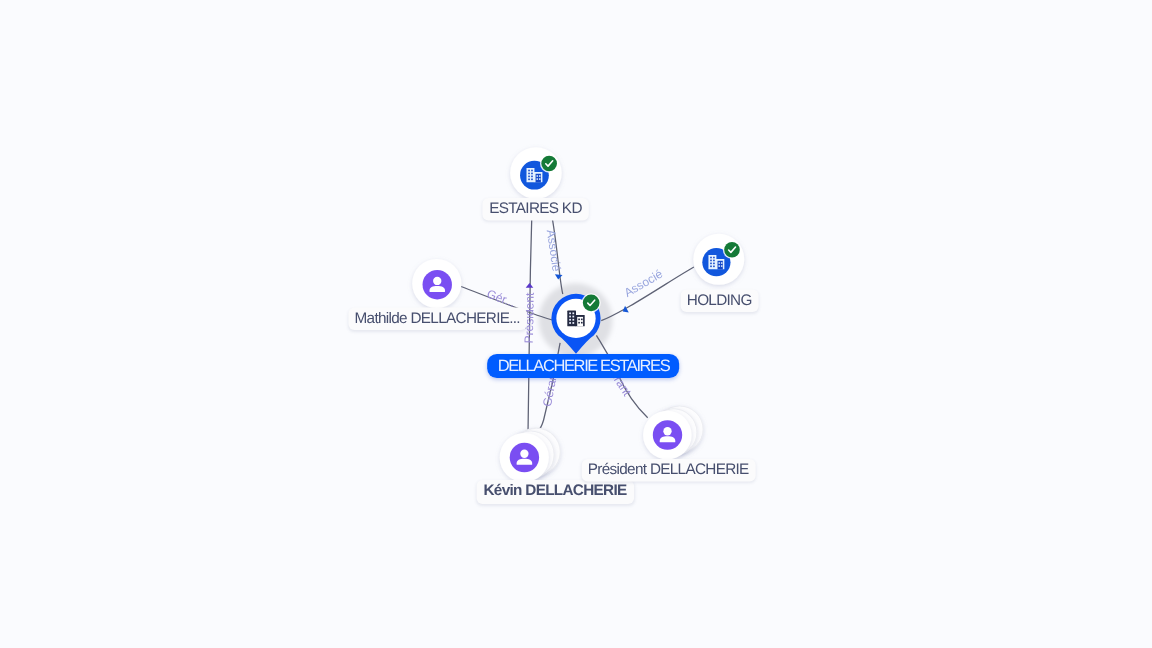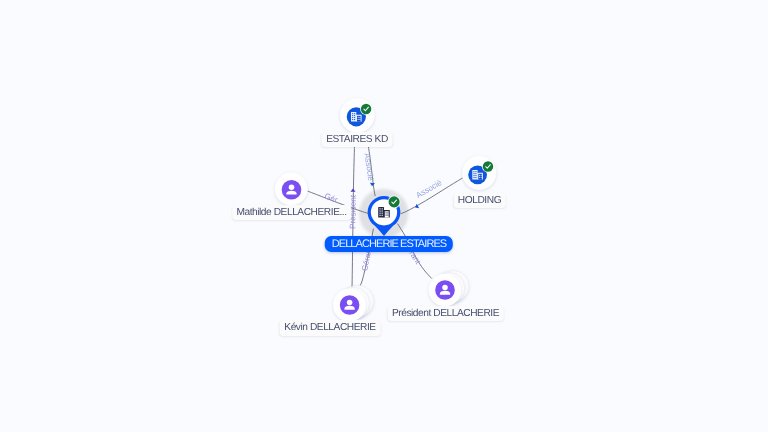--- a/index.html
+++ b/index.html
@@ -183,16 +183,16 @@
       <div class="elabel" style="color: rgb(152, 165, 222); left: 369.2px; top: 166.6px; transform: translate(-50%, -50%) rotate(82deg);">Associé</div>
       <div class="elabel" style="color: rgb(152, 165, 222); left: 429px; top: 188.5px; transform: translate(-50%, -50%) rotate(-30deg);">Associé</div>
       <div class="elabel" style="color: rgb(154, 140, 216); left: 333.5px; top: 199.3px; transform: translate(-50%, -50%) rotate(20deg);">Gér...</div>
       <div class="elabel" style="color: rgb(154, 140, 216); left: 366.8px; top: 259px; transform: translate(-50%, -50%) rotate(-79deg);">Gérant</div>
       <div class="elabel" style="color: rgb(154, 140, 216); left: 411.5px; top: 253px; transform: translate(-50%, -50%) rotate(57deg);">Gérant</div>
       <div class="elabel" style="color: rgb(154, 140, 216); left: 352.6px; top: 211.8px; transform: translate(-50%, -50%) rotate(-89deg);">Président</div>
       <div class="nlabel sel" style="left: 389px; top: 236px;">DELLACHERIE ESTAIRES</div>
       <div class="nlabel" style="left: 357px; top: 132px;">ESTAIRES KD</div>
       <div class="nlabel" style="left: 479.5px; top: 192.8px;">HOLDING</div>
       <div class="nlabel" style="left: 291.5px; top: 205px;">Mathilde DELLACHERIE...</div>
-      <div class="nlabel" style="left: 330px; top: 320.3px;">Kévin DELLACHERIE</div>
+      <div class="nlabel" style="left: 370px; top: 320.3px; font-weight: bold;">Kévin DELLACHERIE</div>
       <div class="nlabel" style="left: 445.5px; top: 305.8px;">Président DELLACHERIE</div>
     </div>
 </div>
 
 </body></html>

